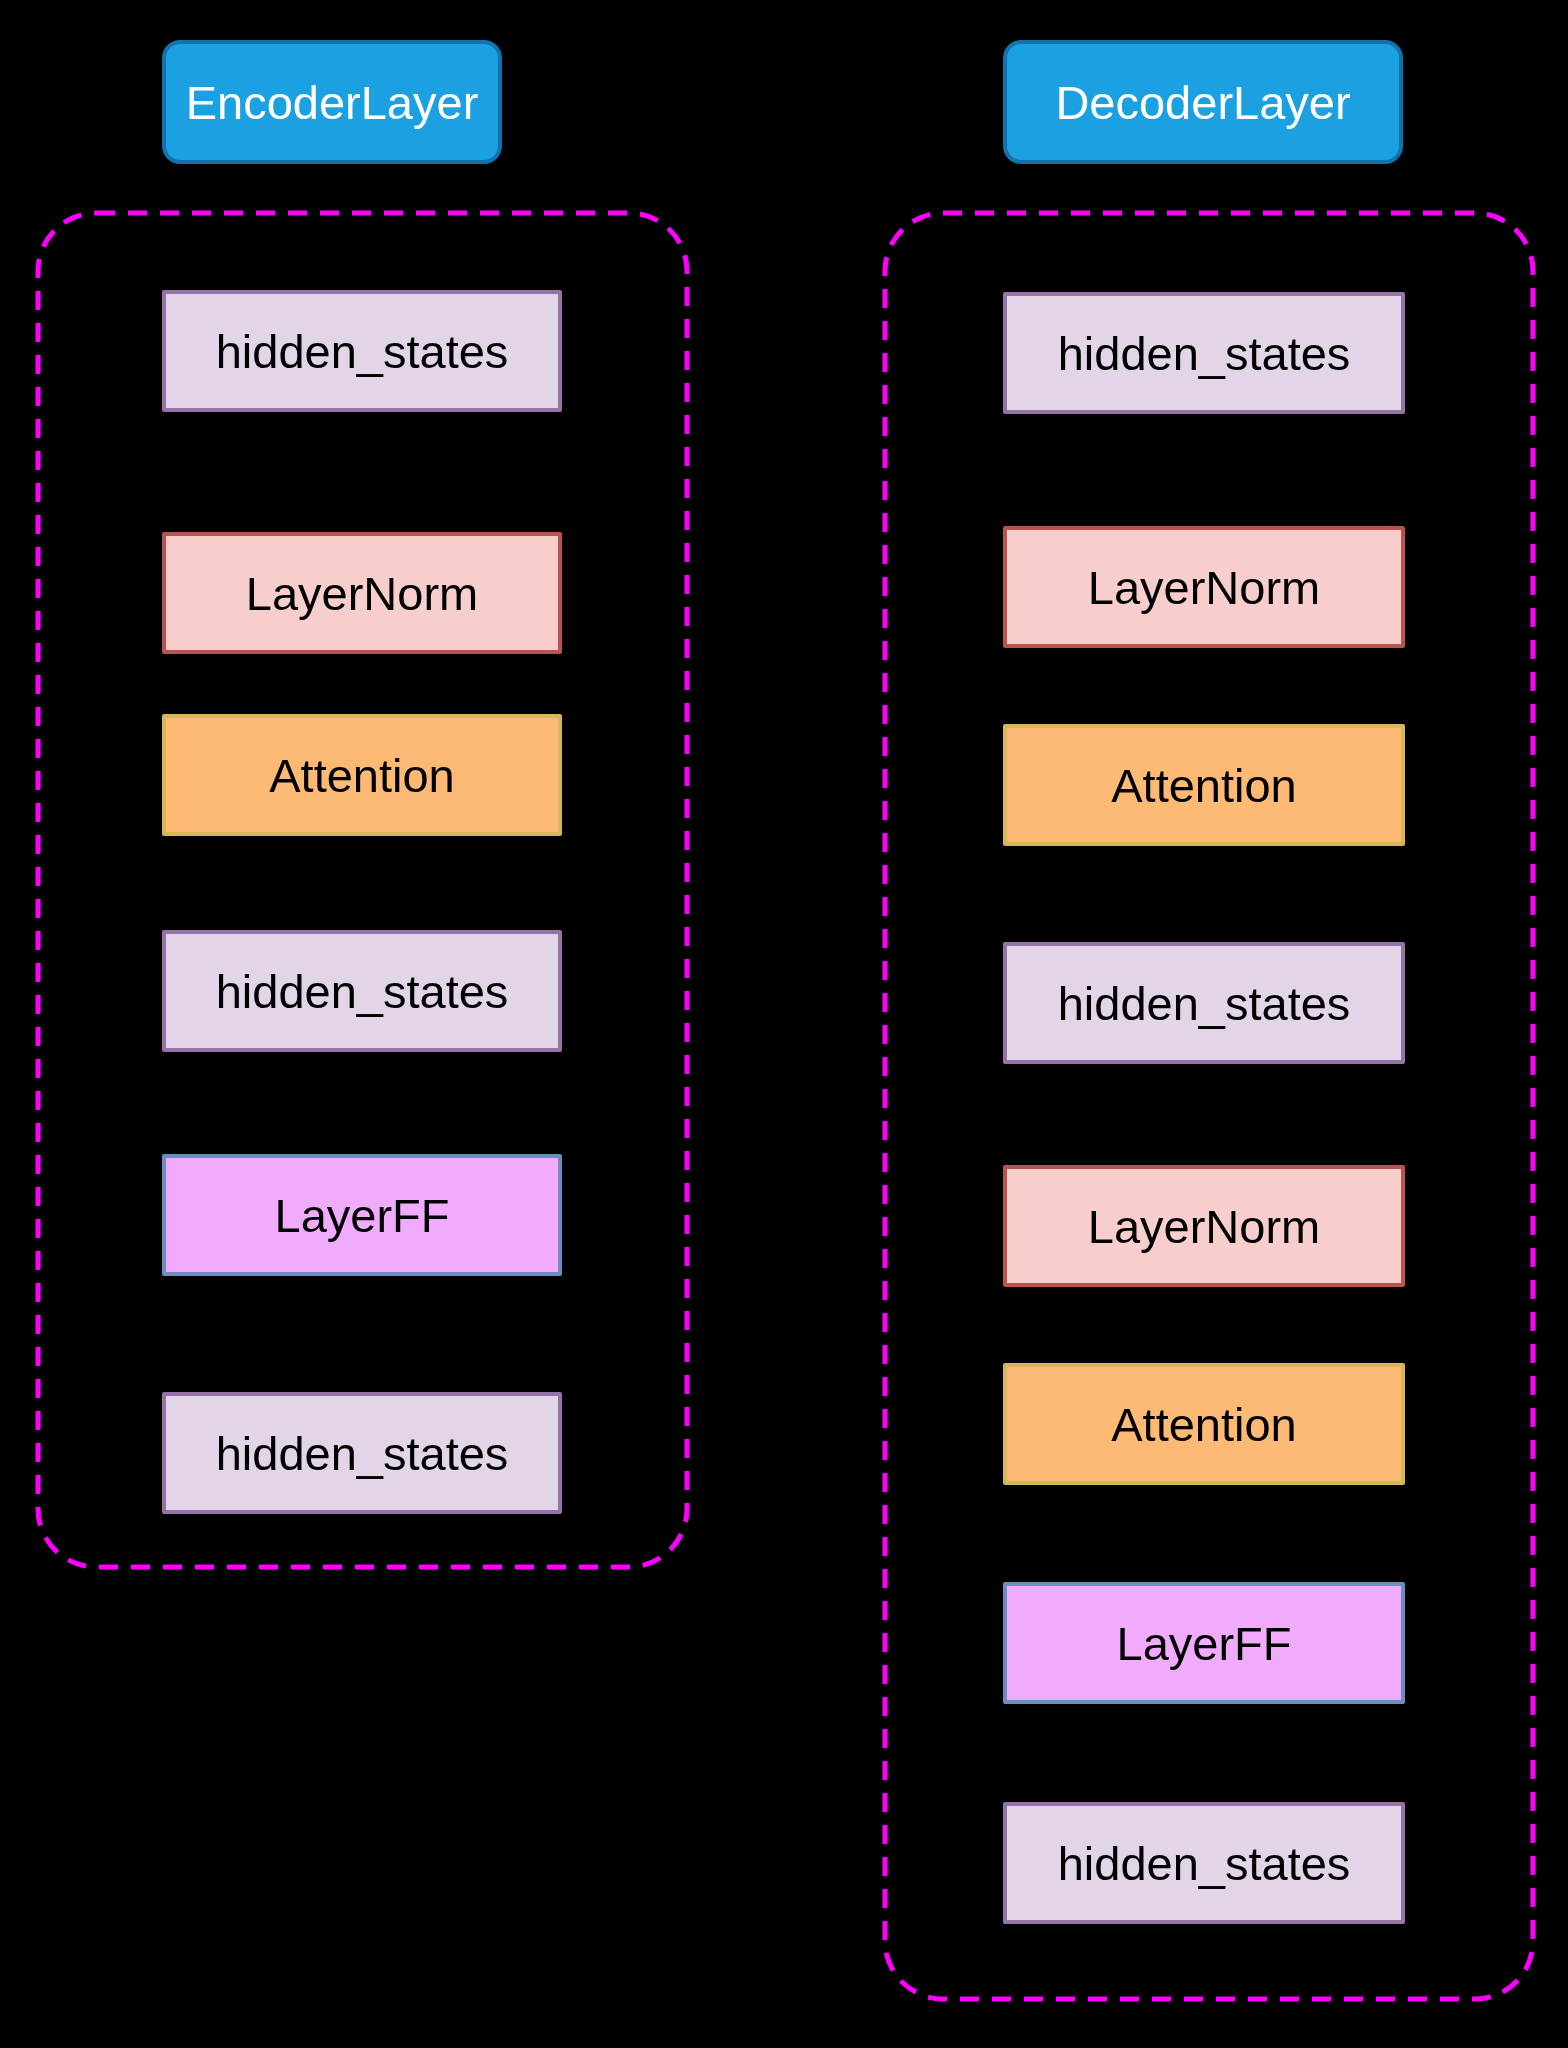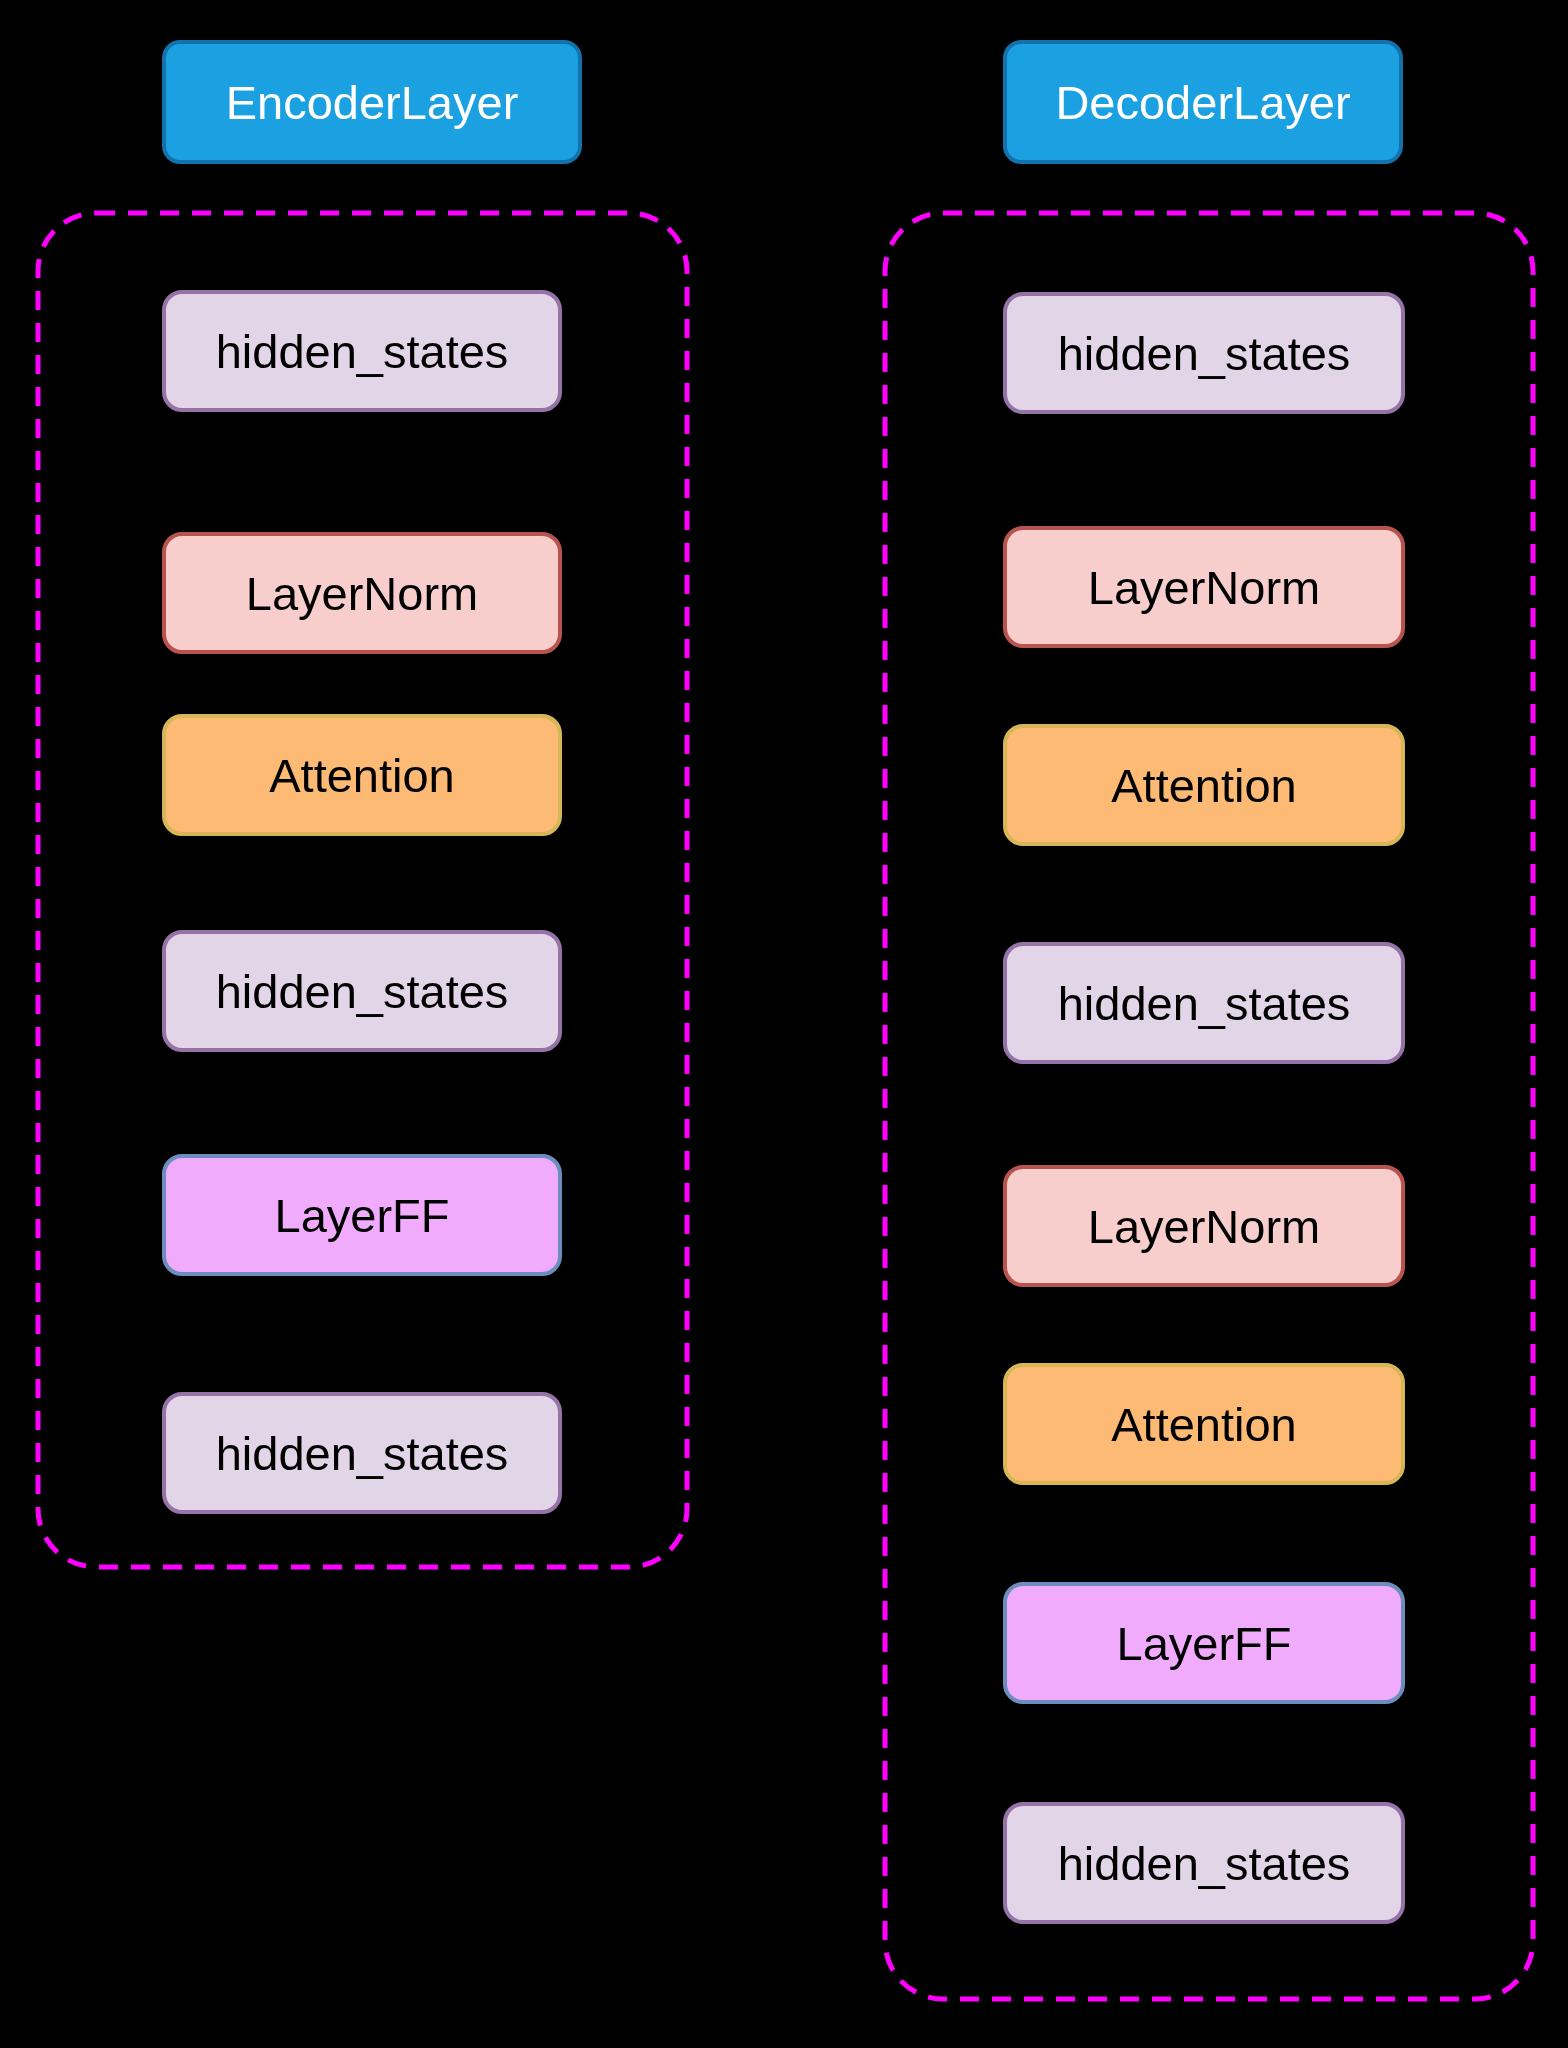--- a/index.html
+++ b/index.html
@@ -10,21 +10,21 @@
   .canvas {
     position: relative;
     width: 1568px;
     height: 2048px;
     background: #000000;
     overflow: hidden;
     font-family: "Liberation Sans", sans-serif;
   }
   .header-box {
     position: absolute;
-    width: 420px;
+    width: 340px;
     height: 124px;
     box-sizing: border-box;
     background: #1BA1E2;
     border: 4px solid #1371AC;
     border-radius: 18px;
     color: #FFFFFF;
     font-size: 47px;
     display: flex;
     align-items: center;
     justify-content: center;
@@ -32,21 +32,21 @@
   }
   .group {
     position: absolute;
     display: block;
   }
   .node {
     position: absolute;
     width: 400px;
     height: 122px;
     box-sizing: border-box;
-    border-radius: 20px;
+    border-radius: 2px;
     border: 4px solid;
     color: #000000;
     font-size: 47px;
     display: flex;
     align-items: center;
     justify-content: center;
     white-space: nowrap;
   }
   .node.state     { background: #E1D5E7; border-color: #9673A6; }
   .node.norm      { background: #F8CECC; border-color: #B85450; margin-top: 20px; }

